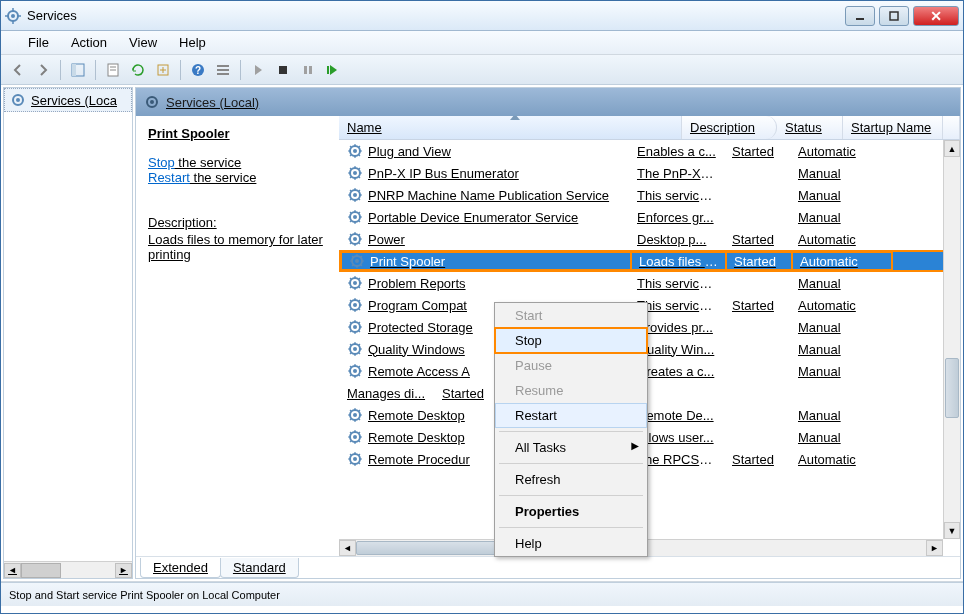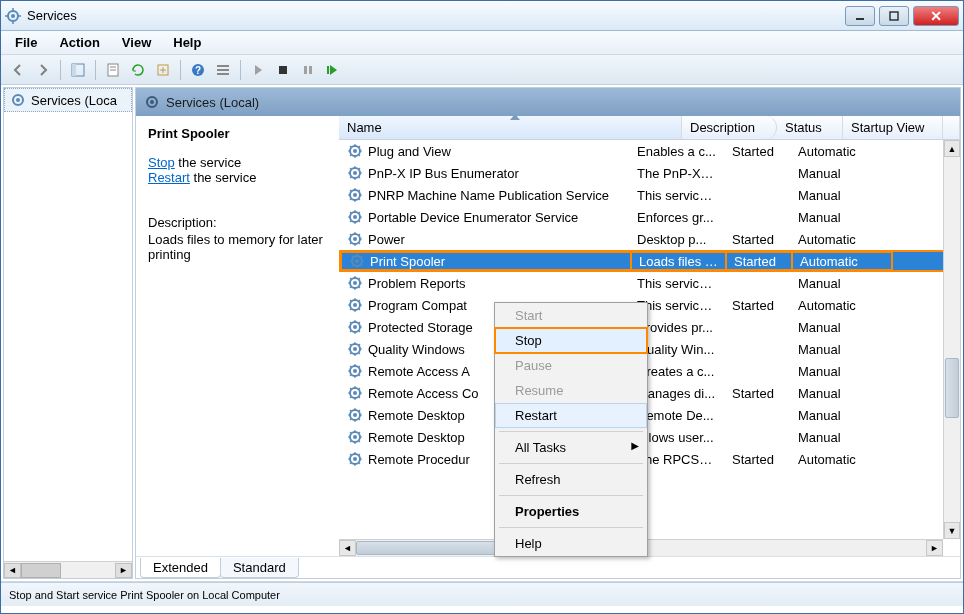--- a/index.html
+++ b/index.html
@@ -5,26 +5,26 @@
 * { box-sizing: border-box; margin: 0; padding: 0; font-family: "Segoe UI", Tahoma, sans-serif; }
 body { background: #fff; width: 964px; height: 614px; overflow: hidden; border: 1px solid #3a6ea5; }
 .titlebar { height: 30px; background: linear-gradient(to bottom, #f7fbff, #dbe9f7); display: flex; align-items: center; padding: 0 4px; border-bottom: 1px solid #a0b8d0; }
 .title-icon { width: 16px; height: 16px; margin-right: 6px; }
 .title-text { font-size: 13px; color: #000; flex: 1; }
 .win-btns { display: flex; gap: 4px; }
 .win-btn { width: 30px; height: 20px; border: 1px solid #7a9ab8; border-radius: 3px; display: flex; align-items: center; justify-content: center; font-size: 11px; }
 .win-min { background: linear-gradient(#e8f0f8,#c8dae8); }
 .win-max { background: linear-gradient(#e8f0f8,#c8dae8); }
 .win-close { width: 46px; background: linear-gradient(#f08080,#d02020); color: #fff; font-weight: bold; font-size: 14px; }
-.menubar { height: 24px; background: linear-gradient(#f7fbff,#e8f0f8); display: flex; align-items: center; padding: 0 4px; gap: 2px; font-size: 13px; border-bottom: 1px solid #d0d8e0; font-weight: bold; }
+.menubar { height: 24px; background: linear-gradient(#f7fbff,#e8f0f8); display: flex; align-items: center; padding: 0 17px; gap: 2px; font-size: 13px; border-bottom: 1px solid #d0d8e0; }
 .menubar span { padding: 2px 10px; cursor: default; }
 .toolbar { height: 30px; background: linear-gradient(#f0f6fc,#dde8f2); display: flex; align-items: center; padding: 0 6px; gap: 3px; border-bottom: 1px solid #c0cfdd; }
 .tbtn { width: 22px; height: 22px; display: flex; align-items: center; justify-content: center; border-radius: 2px; }
 .tbtn-sep { width: 1px; height: 20px; background: #b0c0d0; margin: 0 3px; }
-.main { display: flex; height: 497px; border-bottom: 1px solid #d0d8e0; }
+.main { display: flex; height: 497px; border-bottom: 1px solid #d0d8e0; text-decoration: underline; }
 .left-pane { width: 134px; border: 1px solid #c0cfdd; margin: 2px; background: #fff; }
 .tree-item { display: flex; align-items: center; padding: 3px 5px; font-size: 13px; background: #eaf2fa; border: 1px dotted #96a8c0; }
 .tree-item .icon { margin-right: 5px; }
 .hscroll-left { height: 17px; background: #f0f0f0; border-top: 1px solid #d0d0d0; margin-top: auto; display: flex; align-items: center; }
 .hscroll-left .arrow { width: 17px; height: 15px; background: #e0e0e0; border: 1px solid #c0c0c0; display: flex; align-items: center; justify-content: center; font-size: 9px; }
 .hscroll-left .thumb { width: 40px; height: 15px; background: #d0d0d0; border: 1px solid #b0b0b0; }
 .right-pane { flex: 1; border: 1px solid #c0cfdd; margin: 2px 2px 2px 0; display: flex; flex-direction: column; background: #fff; }
 .pane-header { height: 28px; background: linear-gradient(#9db9d8,#7ea0c4); display: flex; align-items: center; padding: 0 8px; color: #1a1a1a; font-size: 13px; }
 .pane-header .icon { margin-right: 6px; }
 .content-area { flex: 1; display: flex; }
@@ -229,21 +229,21 @@
       </div>
 
       <div class="list-pane">
         <div class="list-header">
           <div class="col name">
               <span>Name</span>
               <span class="sort-ind"></span>
             </div>
           <div class="col desc">Description</div>
           <div class="col status">Status</div>
-          <div class="col startup">Startup View</div>
+          <div class="col startup">Startup Name</div>
           <div class="col vscroll"></div>
         </div>
         <div class="list-body" id="list-body">
             <div class="row">
               <div class="cell name">
                 <svg class="icon svg-icon" viewBox="0 0 16 16">
                   <circle cx="8" cy="8" r="5" fill="none" stroke="#5a8ab8" stroke-width="2"></circle>
                   <circle cx="8" cy="8" r="2" fill="#5a8ab8"></circle>
                   <g stroke="#5a8ab8" stroke-width="1.2">
                     <line x1="8" y1="1" x2="8" y2="3"></line>
@@ -478,37 +478,20 @@
                     <line x1="11.5" y1="4.5" x2="13" y2="3"></line>
                   </g>
                 </svg>
                 <span>Remote Access A</span>
               </div>
               <div class="cell desc">Creates a c...</div>
               <div class="cell status"></div>
               <div class="cell startup">Manual</div>
             </div>
             <div class="row">
-              <div class="cell name">
-                <svg class="icon svg-icon" viewBox="0 0 16 16">
-                  <circle cx="8" cy="8" r="5" fill="none" stroke="#5a8ab8" stroke-width="2"></circle>
-                  <circle cx="8" cy="8" r="2" fill="#5a8ab8"></circle>
-                  <g stroke="#5a8ab8" stroke-width="1.2">
-                    <line x1="8" y1="1" x2="8" y2="3"></line>
-                    <line x1="8" y1="13" x2="8" y2="15"></line>
-                    <line x1="1" y1="8" x2="3" y2="8"></line>
-                    <line x1="13" y1="8" x2="15" y2="8"></line>
-                    <line x1="3" y1="3" x2="4.5" y2="4.5"></line>
-                    <line x1="11.5" y1="11.5" x2="13" y2="13"></line>
-                    <line x1="3" y1="13" x2="4.5" y2="11.5"></line>
-                    <line x1="11.5" y1="4.5" x2="13" y2="3"></line>
-                  </g>
-                </svg>
-                <span>Remote Access Co</span>
-              </div>
               <div class="cell desc">Manages di...</div>
               <div class="cell status">Started</div>
               <div class="cell startup">Manual</div>
             </div>
             <div class="row">
               <div class="cell name">
                 <svg class="icon svg-icon" viewBox="0 0 16 16">
                   <circle cx="8" cy="8" r="5" fill="none" stroke="#5a8ab8" stroke-width="2"></circle>
                   <circle cx="8" cy="8" r="2" fill="#5a8ab8"></circle>
                   <g stroke="#5a8ab8" stroke-width="1.2">

